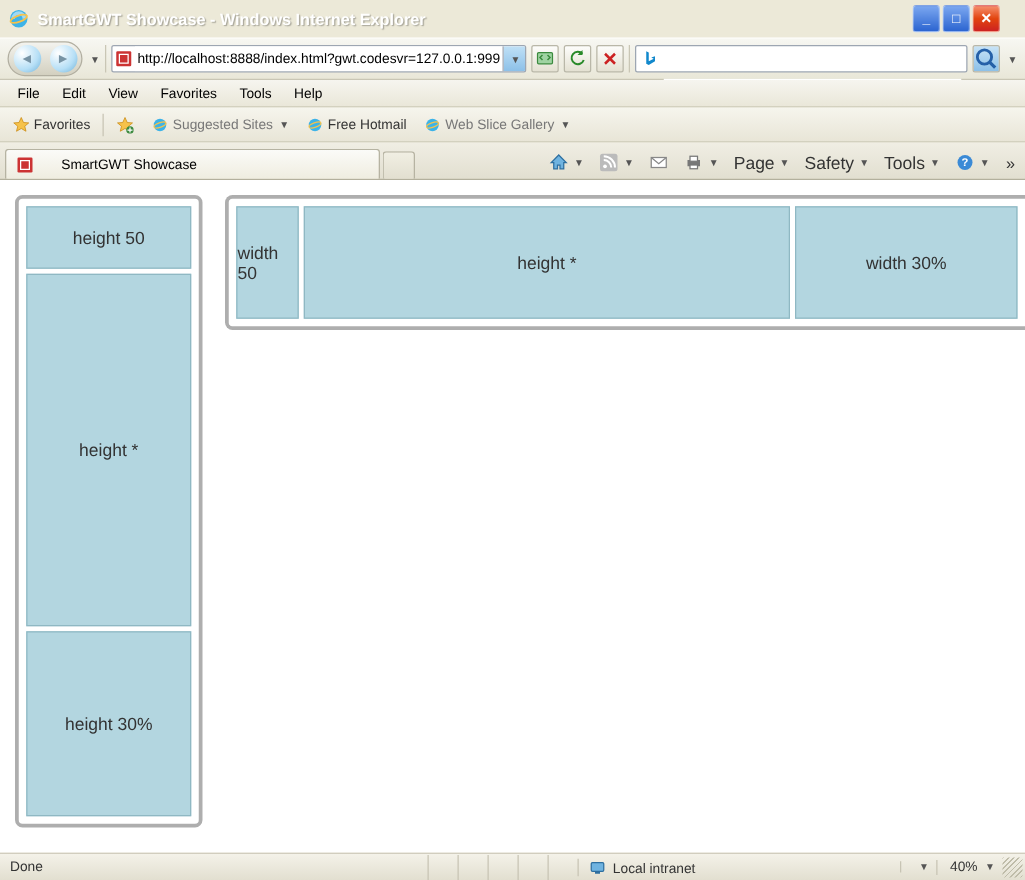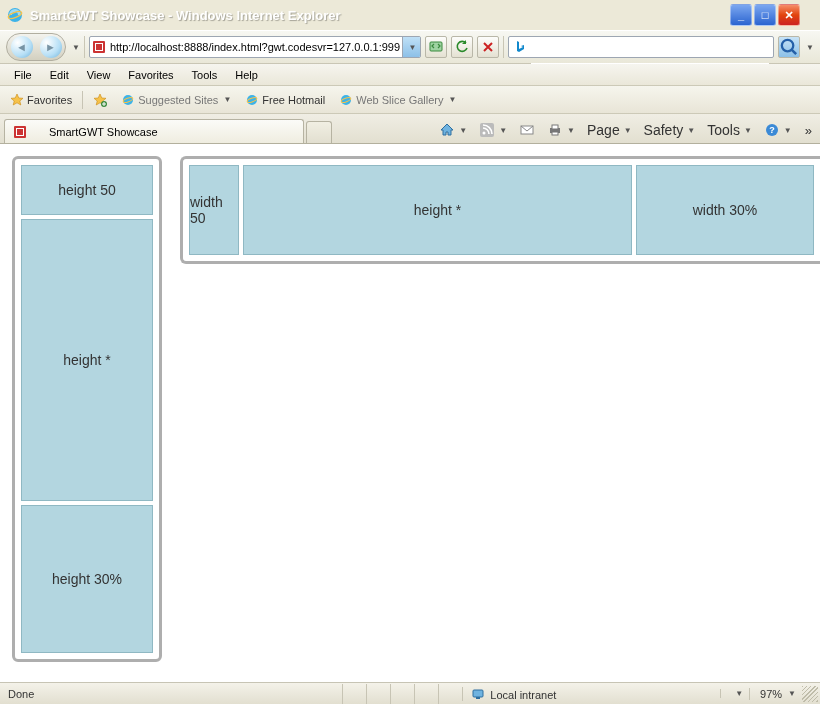--- a/index.html
+++ b/index.html
@@ -343,17 +343,17 @@
     <svg viewBox="0 0 14 14">
         <path d="M7 1 L12 3 L12 7 C12 10 9 12 7 13 C5 12 2 10 2 7 L2 3 Z" fill="#d4d2c4" stroke="#888"></path>
       </svg>
     <span class="chev">▼</span>
   </div>
   <div class="status-right2">
     <svg viewBox="0 0 14 14">
         <circle cx="6" cy="6" r="4" fill="none" stroke="#555" stroke-width="1.4"></circle>
         <path d="M9 9 L12 12" stroke="#555" stroke-width="1.6"></path>
       </svg>
-    <span>97%</span>
+    <span>40%</span>
     <span class="chev">▼</span>
   </div>
   <div class="grip"></div>
 </div>
 
 </body></html>

